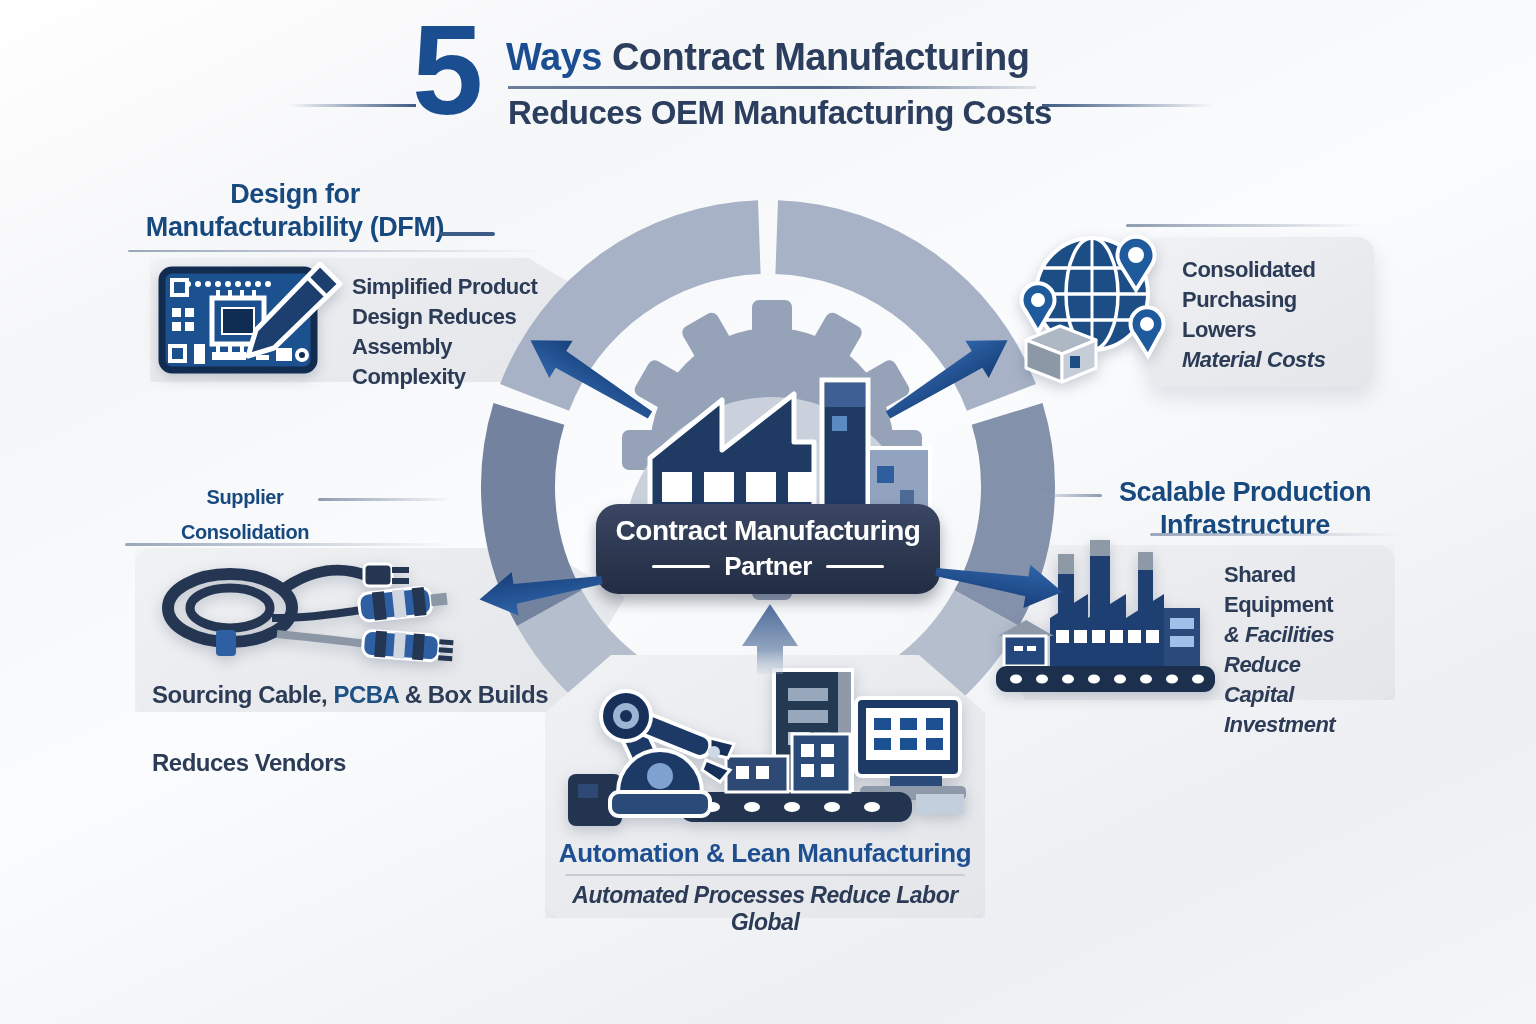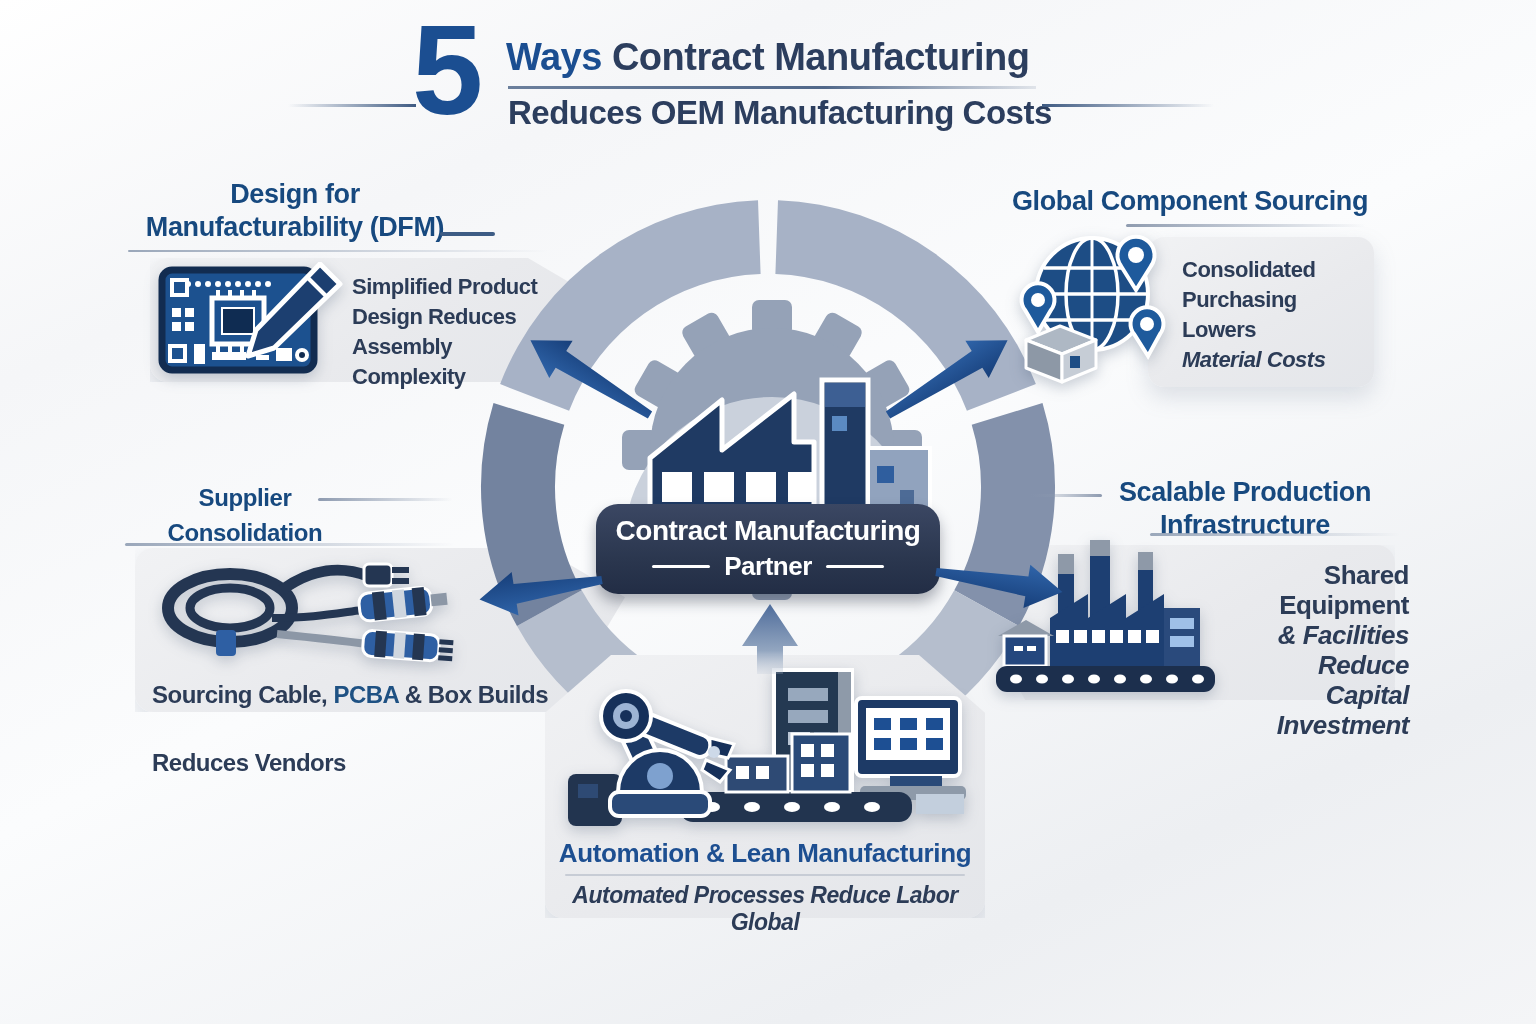--- a/index.html
+++ b/index.html
@@ -189,21 +189,20 @@
       <circle cx="144" cy="93" r="7" fill="#ffffff"></circle>
         <circle cx="144" cy="93" r="3" fill="#122c50"></circle>
       <path d="M 162 2 L 182 22 L 116 86 L 90 94 L 98 68 Z" fill="#1c3f70" stroke="#ffffff" stroke-width="5" stroke-linejoin="round"></path>
       <line x1="150" y1="16" x2="168" y2="34" stroke="#ffffff" stroke-width="4"></line>
     </svg>
   </div>
   <div class="body" style="left:352px; top:272px; width:215px; font-size:22px; line-height:30px;">Simplified Product
 Design Reduces
 Assembly Complexity</div>
 
-  <div class="h" style="left:1010px; top:186px; width:360px; font-size:27px;">Global Component Sourcing</div>
   <div class="rule" style="left:1126px; top:224px; width:240px; height:2.5px;
        background:linear-gradient(90deg,#8f9cb0,rgba(143,156,176,0));"></div>
   <div class="icon-wrap" style="left:1008px; top:228px;">
     <svg width="162" height="160" viewBox="0 0 162 160">
       <circle cx="84" cy="66" r="56" fill="#1d4d85" stroke="#ffffff" stroke-width="4"></circle>
       <ellipse cx="84" cy="66" rx="26" ry="56" fill="none" stroke="#ffffff" stroke-width="3.5"></ellipse>
       <line x1="84" y1="10" x2="84" y2="122" stroke="#ffffff" stroke-width="3"></line>
       <path d="M 36 40 L 132 40" stroke="#ffffff" stroke-width="3.5"></path>
       <path d="M 28 66 L 140 66" stroke="#ffffff" stroke-width="3.5"></path>
       <path d="M 36 92 L 132 92" stroke="#ffffff" stroke-width="3.5"></path>
@@ -218,21 +217,21 @@
         <polygon points="18,112 54,126 54,154 18,140" fill="#8d98a6"></polygon>
         <polygon points="54,126 88,112 88,140 54,154" fill="#c6cdd6"></polygon>
       </g>
       <rect x="62" y="128" width="10" height="12" fill="#1d4d85"></rect>
     </svg>
   </div>
   <div class="body" style="left:1182px; top:255px; width:190px; font-size:22px; line-height:30px;"><span>Consolidated
 Purchasing Lowers</span>
 <span class="em">Material Costs</span></div>
 
-  <div class="h" style="left:130px; top:480px; width:230px; font-size:24px; line-height:35px;">Supplier
+  <div class="h" style="left:130px; top:480px; width:230px; font-size:20px; line-height:35px;">Supplier
 Consolidation</div>
   <div class="rule" style="left:318px; top:498px; width:135px; height:3px;
        background:linear-gradient(90deg,#8e9bb0,rgba(142,155,176,0));"></div>
   <div class="rule" style="left:125px; top:543px; width:330px; height:2.5px;
        background:linear-gradient(90deg,#9aa7ba,rgba(154,167,186,0));"></div>
   <div class="icon-wrap" style="left:142px; top:548px;">
     <svg width="330" height="118" viewBox="0 0 330 118">
       <ellipse cx="88" cy="60" rx="62" ry="34" fill="none" stroke="#243652" stroke-width="12"></ellipse>
       <ellipse cx="88" cy="60" rx="40" ry="20" fill="none" stroke="#243652" stroke-width="9"></ellipse>
       <rect x="74" y="82" width="20" height="26" rx="4" fill="#2e5fa3"></rect>
@@ -301,21 +300,21 @@
           <ellipse cx="54" cy="139" rx="6" ry="4.5"></ellipse>
         <ellipse cx="80" cy="139" rx="6" ry="4.5"></ellipse>
           <ellipse cx="106" cy="139" rx="6" ry="4.5"></ellipse>
         <ellipse cx="132" cy="139" rx="6" ry="4.5"></ellipse>
           <ellipse cx="158" cy="139" rx="6" ry="4.5"></ellipse>
         <ellipse cx="184" cy="139" rx="6" ry="4.5"></ellipse>
           <ellipse cx="210" cy="139" rx="6" ry="4.5"></ellipse>
       </g>
     </svg>
   </div>
-  <div class="body" style="left:1224px; top:560px; width:185px; font-size:26px; line-height:30px;text-align:right;"><span>Shared Equipment</span>
+  <div class="body" style="left:1224px; top:560px; width:185px; font-size:22px; line-height:30px;"><span>Shared Equipment</span>
 <span class="em">&amp; Facilities Reduce
 Capital Investment</span></div>
 
   <div class="icon-wrap" style="left:560px; top:664px;">
     <svg width="410" height="172" viewBox="0 0 410 172">
 
       <rect x="214" y="6" width="78" height="122" fill="#243952" stroke="#ffffff" stroke-width="4"></rect>
       <rect x="278" y="8" width="13" height="118" fill="#8e9aa9"></rect>
       <rect x="228" y="24" width="40" height="13" fill="#97a8bd"></rect>
       <rect x="228" y="46" width="40" height="13" fill="#97a8bd"></rect>

